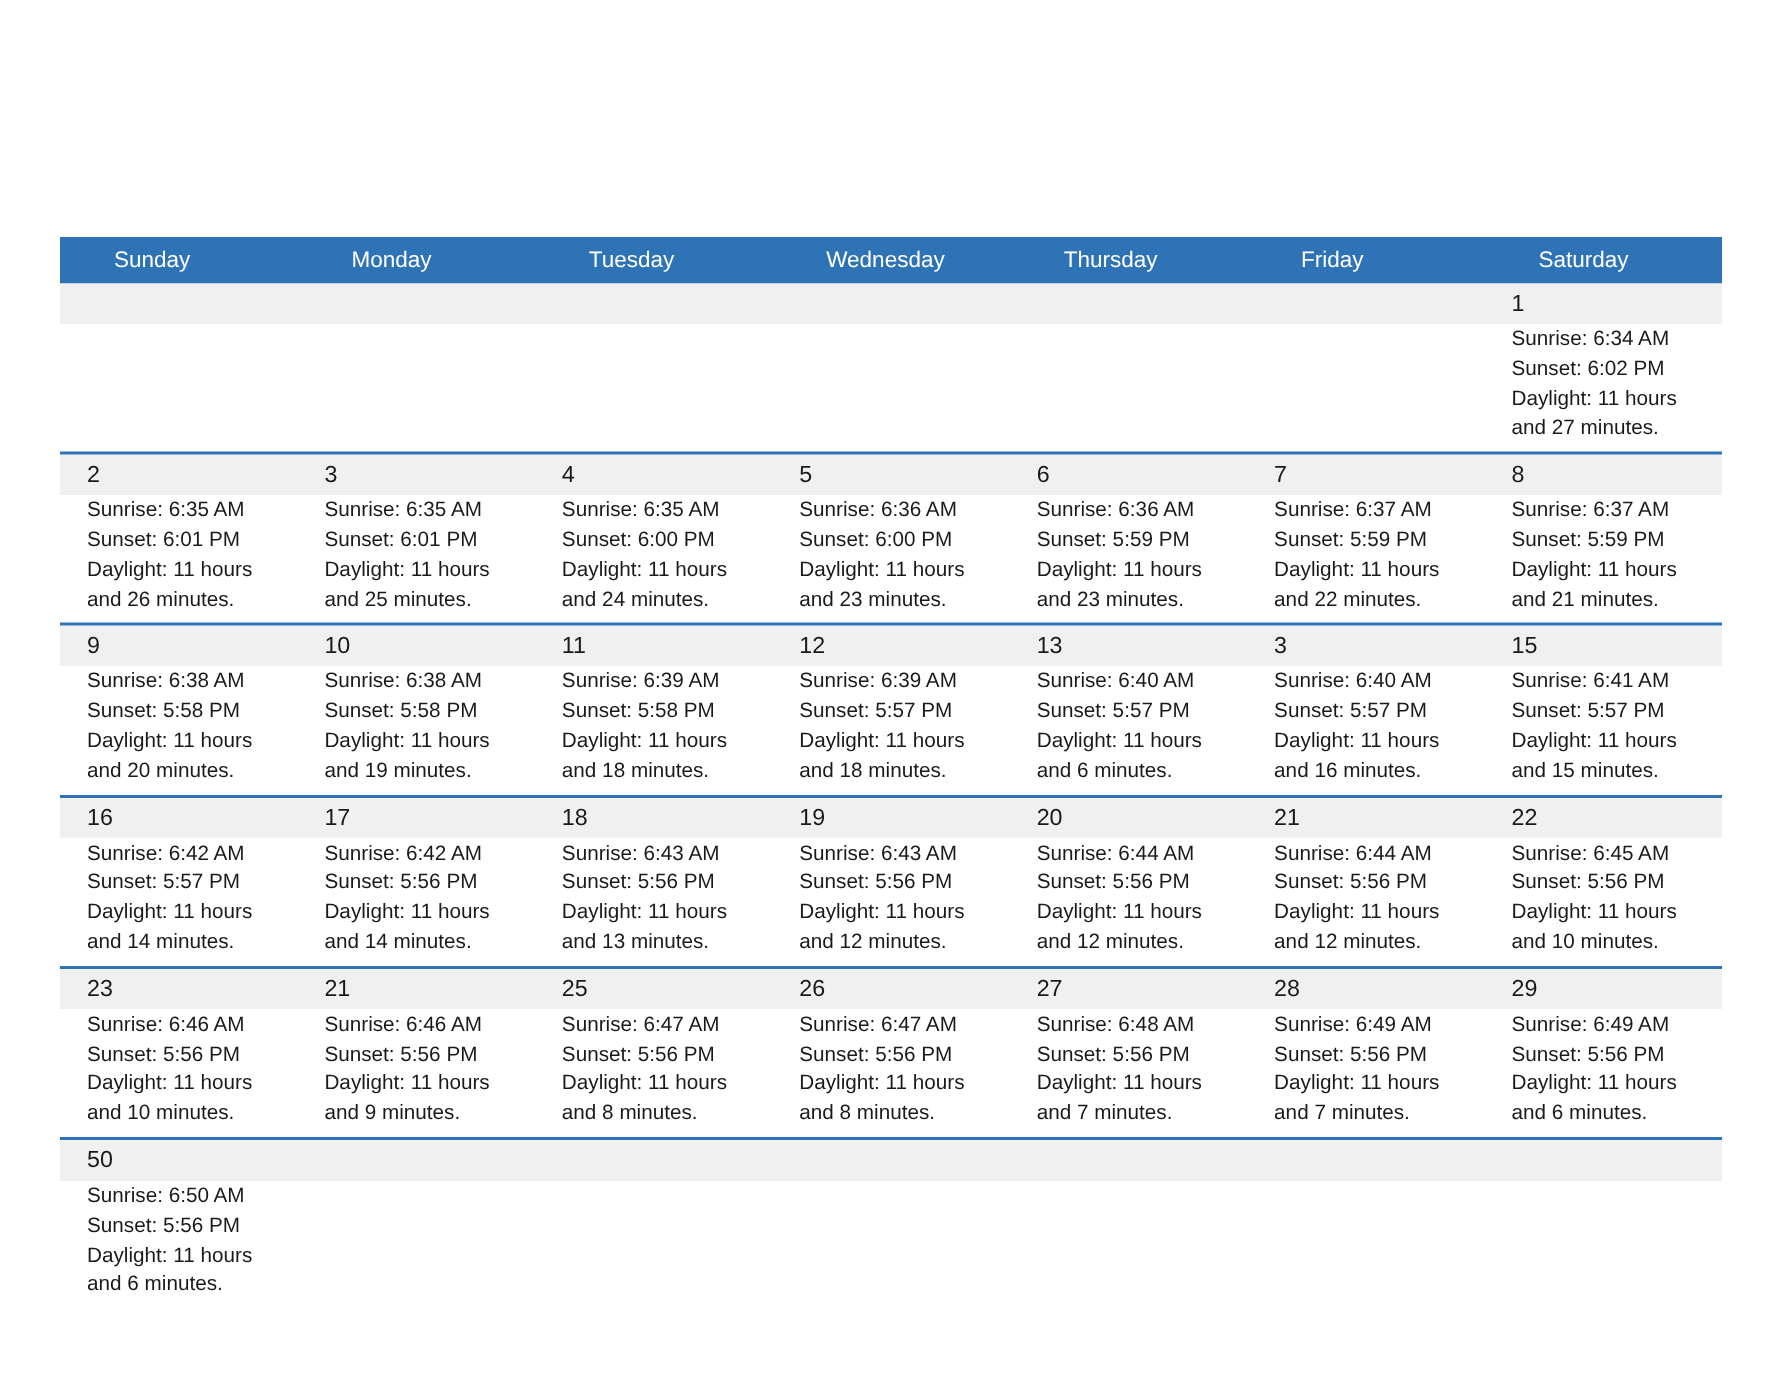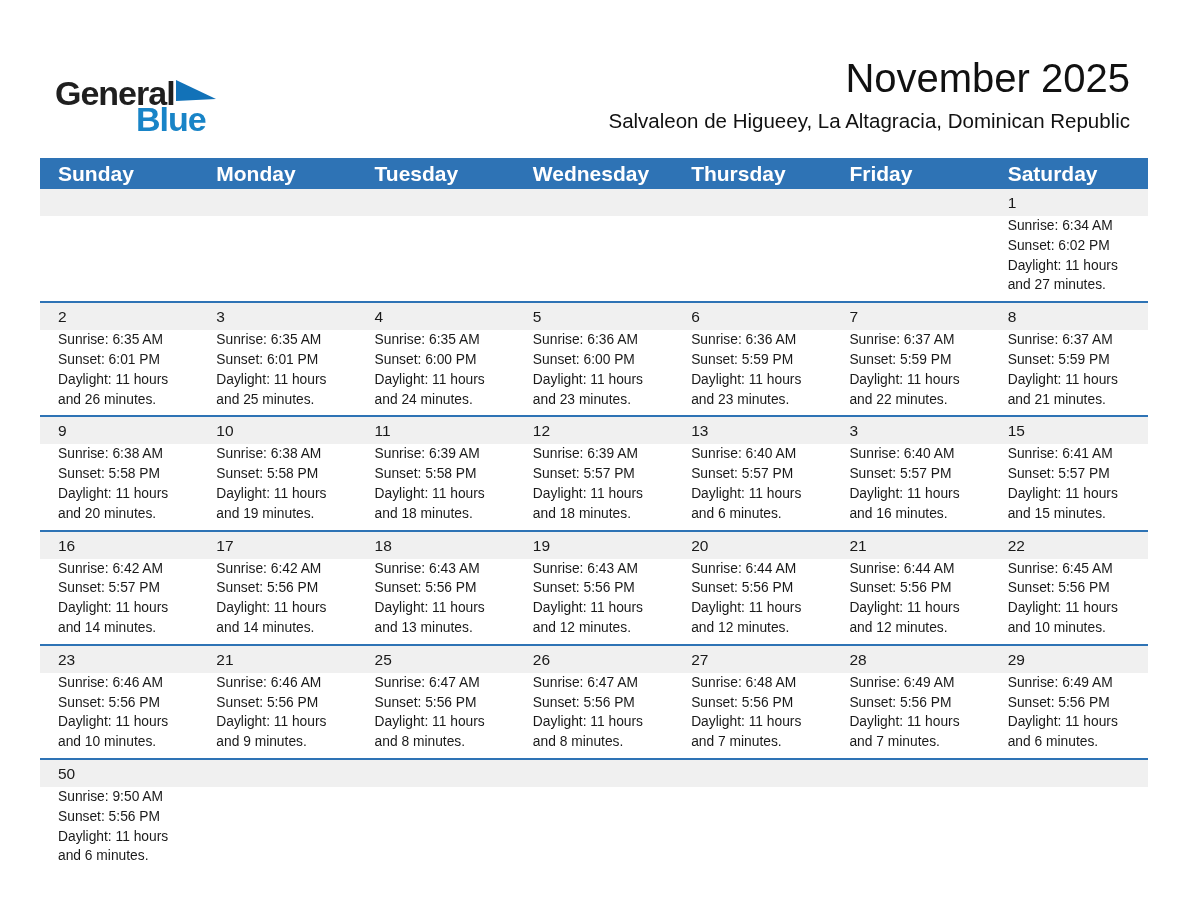--- a/index.html
+++ b/index.html
@@ -32,56 +32,39 @@
   .page-title { font-size: 40px; font-weight: normal; color: #111; line-height: 44px; letter-spacing: 0; }
   .page-subtitle { font-size: 20.5px; font-weight: normal; color: #111; margin-top: 9px; }
 
   
   .calendar { position: absolute; left: 40px; top: 158px; width: 1108px; }
 
   .weekday-row {
     display: flex; height: 31px; align-items: center;
     background: #2E73B5; color: #ffffff;
   }
-  .weekday { flex: 1 0 0; padding-left: 18px; font-size: 21px; font-weight: bold; }
+  .weekday { flex: 1 0 0; padding-left: 36px; font-size: 15px; font-weight: normal; }
 
   .week-row {
     display: flex; min-height: 107px;
     background: linear-gradient(to bottom, #F0F0F0 0px, #F0F0F0 27px, #ffffff 27px);
     border-top: 2px solid #2E73B5;
   }
   .week-row:first-of-type { border-top: none; }
 
   .day-cell { flex: 1 0 0; padding: 0 6px 6px 18px; }
   .day-number { height: 27px; line-height: 28px; font-size: 15.5px; color: #1a1a1a; }
   .day-line { font-size: 13.8px; line-height: 19.8px; color: #1a1a1a; }
   .day-line:first-of-type { margin-top: 4px; }
 </style>
 </head>
 <body>
 
 <div class="page">
 
-  <div class="top-area">
-    <div class="logo">
-      <div class="logo-line1">
-        <span class="logo-general">General</span>
-        <span class="logo-triangle">
-          <svg width="40" height="21" viewBox="0 0 40 21">
-              <polygon points="0,0 40,19 0,21" fill="#1272B8"></polygon>
-            </svg>
-        </span>
-      </div>
-      <div class="logo-blue">Blue</div>
-    </div>
-    <div class="title-block">
-      <div class="page-title">November 2025</div>
-      <div class="page-subtitle">Salvaleon de Higueey, La Altagracia, Dominican Republic</div>
-    </div>
-  </div>
 
   <div class="calendar">
     <div class="weekday-row" id="weekday-row">
         <div class="weekday">Sunday</div>
         <div class="weekday">Monday</div>
         <div class="weekday">Tuesday</div>
         <div class="weekday">Wednesday</div>
         <div class="weekday">Thursday</div>
         <div class="weekday">Friday</div>
         <div class="weekday">Saturday</div>
@@ -302,21 +285,21 @@
             <div class="day-number">29</div>
             <div class="day-line">Sunrise: 6:49 AM</div>
             <div class="day-line">Sunset: 5:56 PM</div>
             <div class="day-line">Daylight: 11 hours</div>
             <div class="day-line">and 6 minutes.</div>
           </div>
         </div>
         <div class="week-row">
           <div class="day-cell">
             <div class="day-number">50</div>
-            <div class="day-line">Sunrise: 9:50 AM</div>
+            <div class="day-line">Sunrise: 6:50 AM</div>
             <div class="day-line">Sunset: 5:56 PM</div>
             <div class="day-line">Daylight: 11 hours</div>
             <div class="day-line">and 6 minutes.</div>
           </div>
           <div class="day-cell"></div>
           <div class="day-cell"></div>
           <div class="day-cell"></div>
           <div class="day-cell"></div>
           <div class="day-cell"></div>
           <div class="day-cell"></div>

